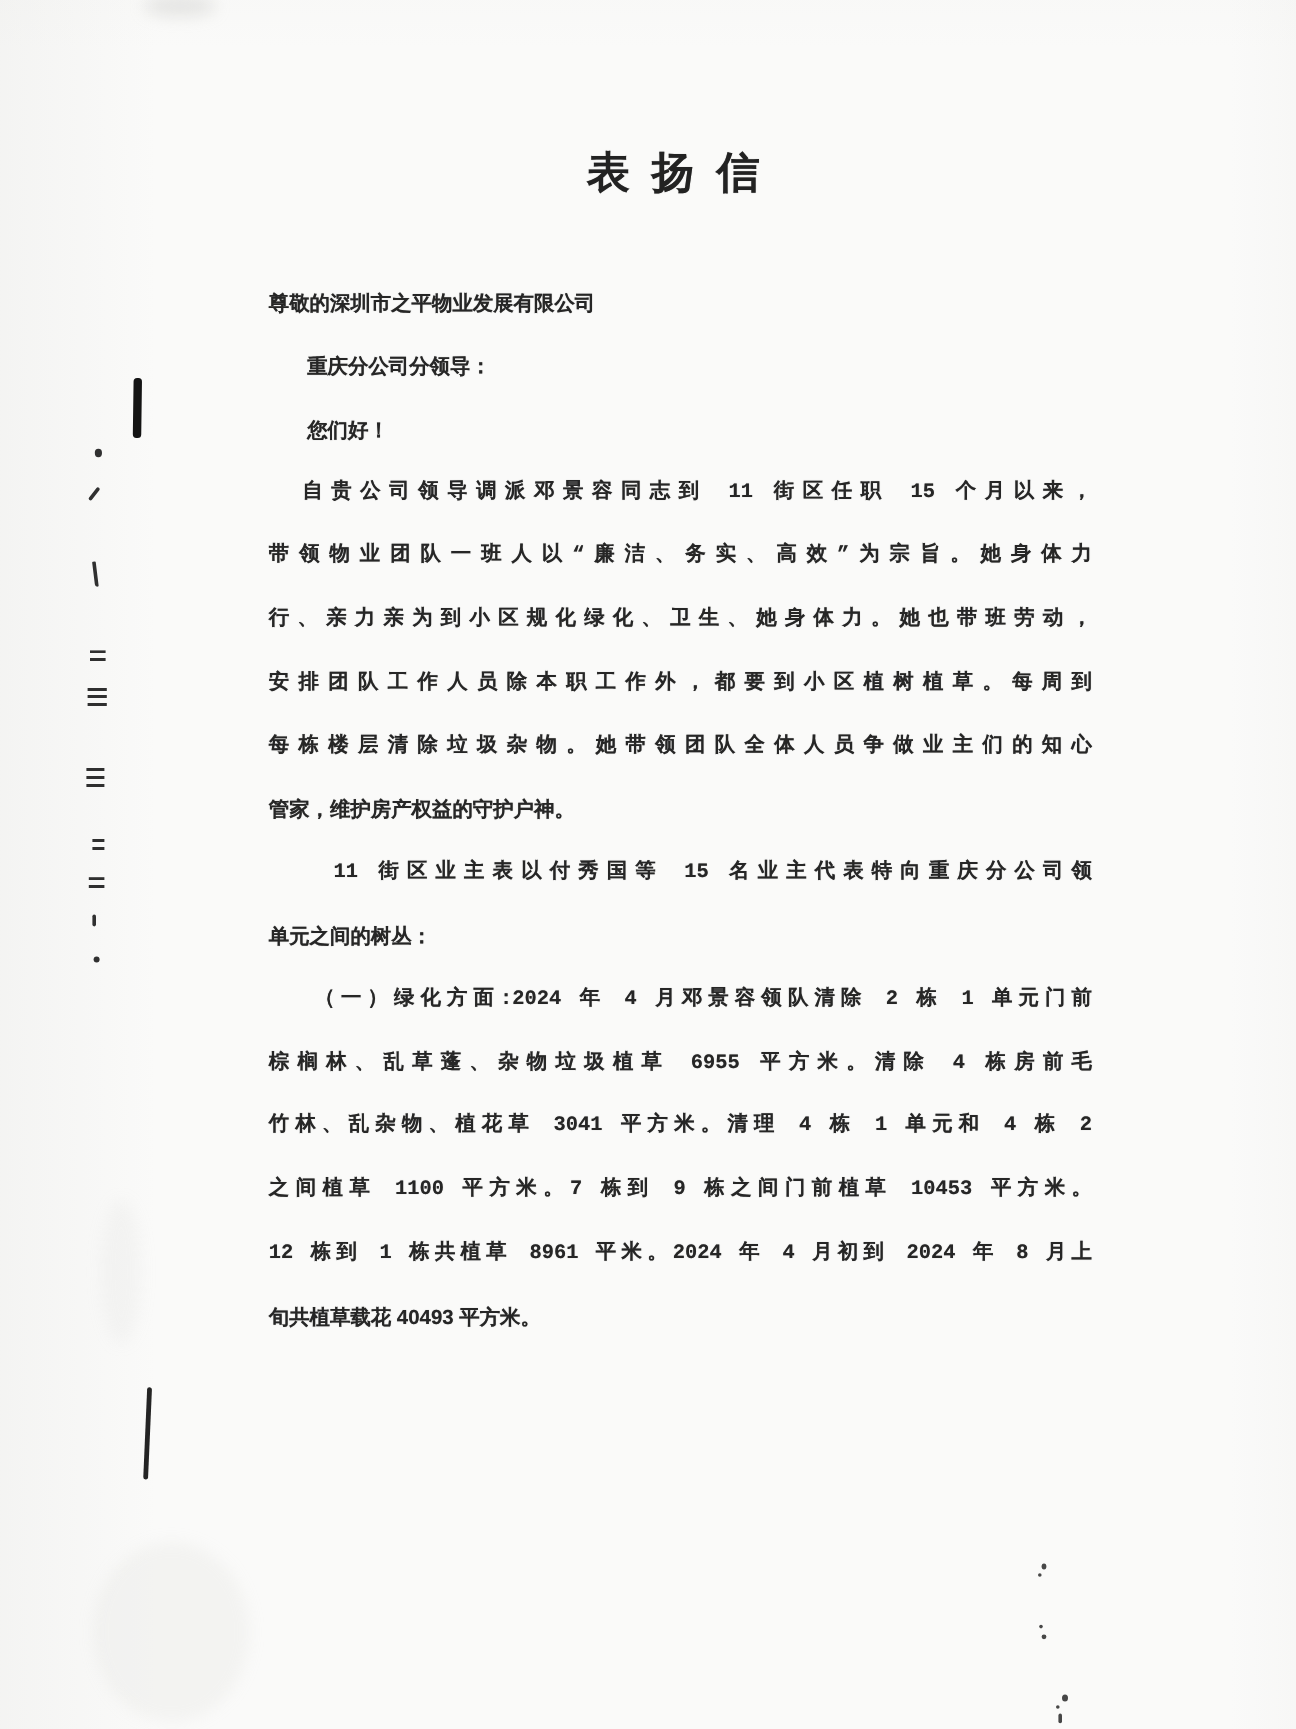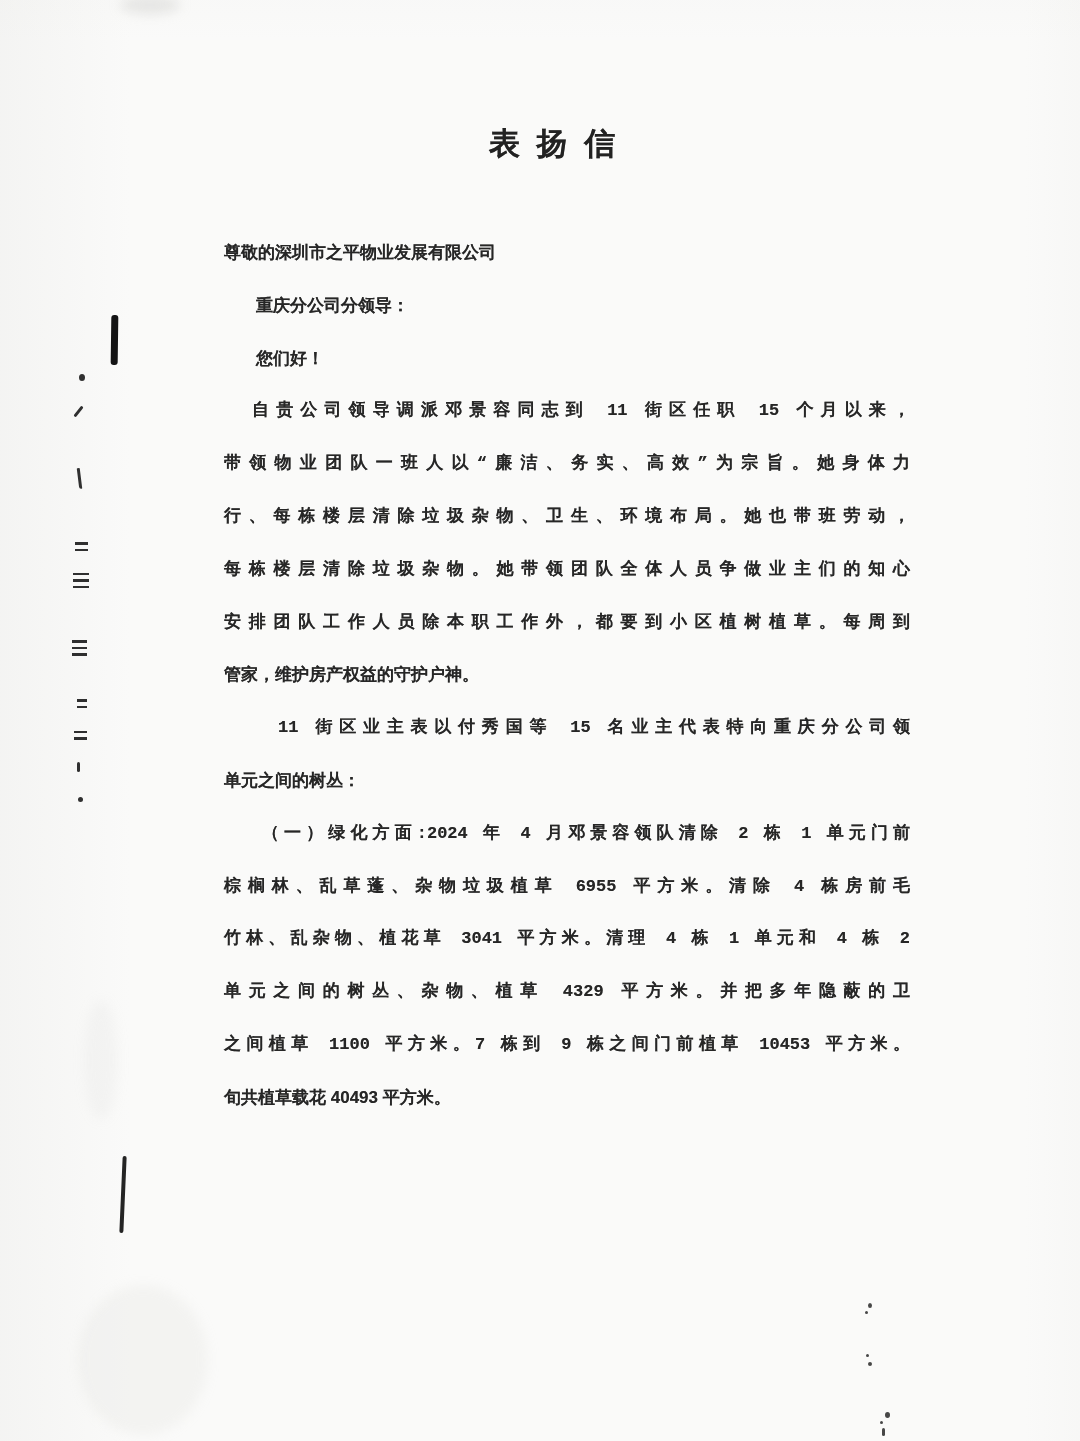--- a/index.html
+++ b/index.html
@@ -17,21 +17,21 @@
       linear-gradient(270deg, rgba(230,230,227,0.15) 0px, rgba(255,255,255,0) 55px),
       linear-gradient(180deg, rgba(235,235,232,0.10) 0px, rgba(255,255,255,0) 40px),
       var(--paper);
     font-family: "Liberation Sans", sans-serif;
     color: var(--ink);
   }
   
   .title{
     position:absolute; left:489px; top:125px;
     margin:0;
-    font-size:31px; line-height:38px;
+    font-size:36px; line-height:38px;
     font-weight:700;
     letter-spacing:0px; word-spacing:8px;
     color:#222;
     text-shadow:0 0 0.6px rgba(30,30,30,0.6);
     white-space:nowrap;
   }
   .body{
     position:absolute; left:224px; top:227px; width:686px;
     font-size:17px; line-height:52.8px;
     font-weight:700;
@@ -75,31 +75,31 @@
 <div class="page">
 
   <h1 class="title">表 扬 信</h1>
 
   <div class="body">
     <div class="line">尊敬的深圳市之平物业发展有限公司</div>
     <div class="line ind-a">重庆分公司分领导：</div>
     <div class="line ind-a">您们好！</div>
     <div class="line full ind-b">自贵公司领导调派邓景容同志到 11 街区任职 15 个月以来，</div>
     <div class="line full">带领物业团队一班人以“廉洁、务实、高效”为宗旨。她身体力</div>
-    <div class="line full">行、每栋楼层清除垃圾杂物、卫生、环境布局。她也带班劳动，</div>
+    <div class="line full">行、亲力亲为到小区规化绿化、卫生、她身体力。她也带班劳动，</div>
+    <div class="line full">安排团队工作人员除本职工作外，都要到小区植树植草。每周到</div>
     <div class="line full">每栋楼层清除垃圾杂物。她带领团队全体人员争做业主们的知心</div>
-    <div class="line full">安排团队工作人员除本职工作外，都要到小区植树植草。每周到</div>
     <div class="line">管家，维护房产权益的守护户神。</div>
     <div class="line full ind-c">11 街区业主表以付秀国等 15 名业主代表特向重庆分公司领</div>
     <div class="line">单元之间的树丛：</div>
     <div class="line full ind-d">（一）绿化方面:2024 年 4 月邓景容领队清除 2 栋 1 单元门前</div>
     <div class="line full">棕榈林、乱草蓬、杂物垃圾植草 6955 平方米。清除 4 栋房前毛</div>
     <div class="line full">竹林、乱杂物、植花草 3041 平方米。清理 4 栋 1 单元和 4 栋 2</div>
-    <div class="line full">单元之间的树丛、杂物、植草 4329 平方米。并把多年隐蔽的卫</div>
     <div class="line full">之间植草 1100 平方米。7 栋到 9 栋之间门前植草 10453 平方米。</div>
+    <div class="line full">12 栋到 1 栋共植草 8961 平米。2024 年 4 月初到 2024 年 8 月上</div>
     <div class="line">旬共植草载花 40493 平方米。</div>
   </div>
 
   <div class="art bar-top"></div>
   <div class="art stroke-bottom"></div>
 
   <div class="art frag dot" style="left:79px;  top:374px; width:6px;  height:7px;"></div>
   <div class="art frag" style="left:77px;  top:405px; width:3px;  height:13px; border-radius:2px; transform:rotate(38deg);"></div>
   <div class="art frag" style="left:78px;  top:468px; width:3px;  height:21px; border-radius:2px; border-bottom-left-radius:6px; transform:rotate(-7deg);"></div>
   <div class="art bars" style="left:75px;  top:542px; width:13px; height:13px;"></div>

